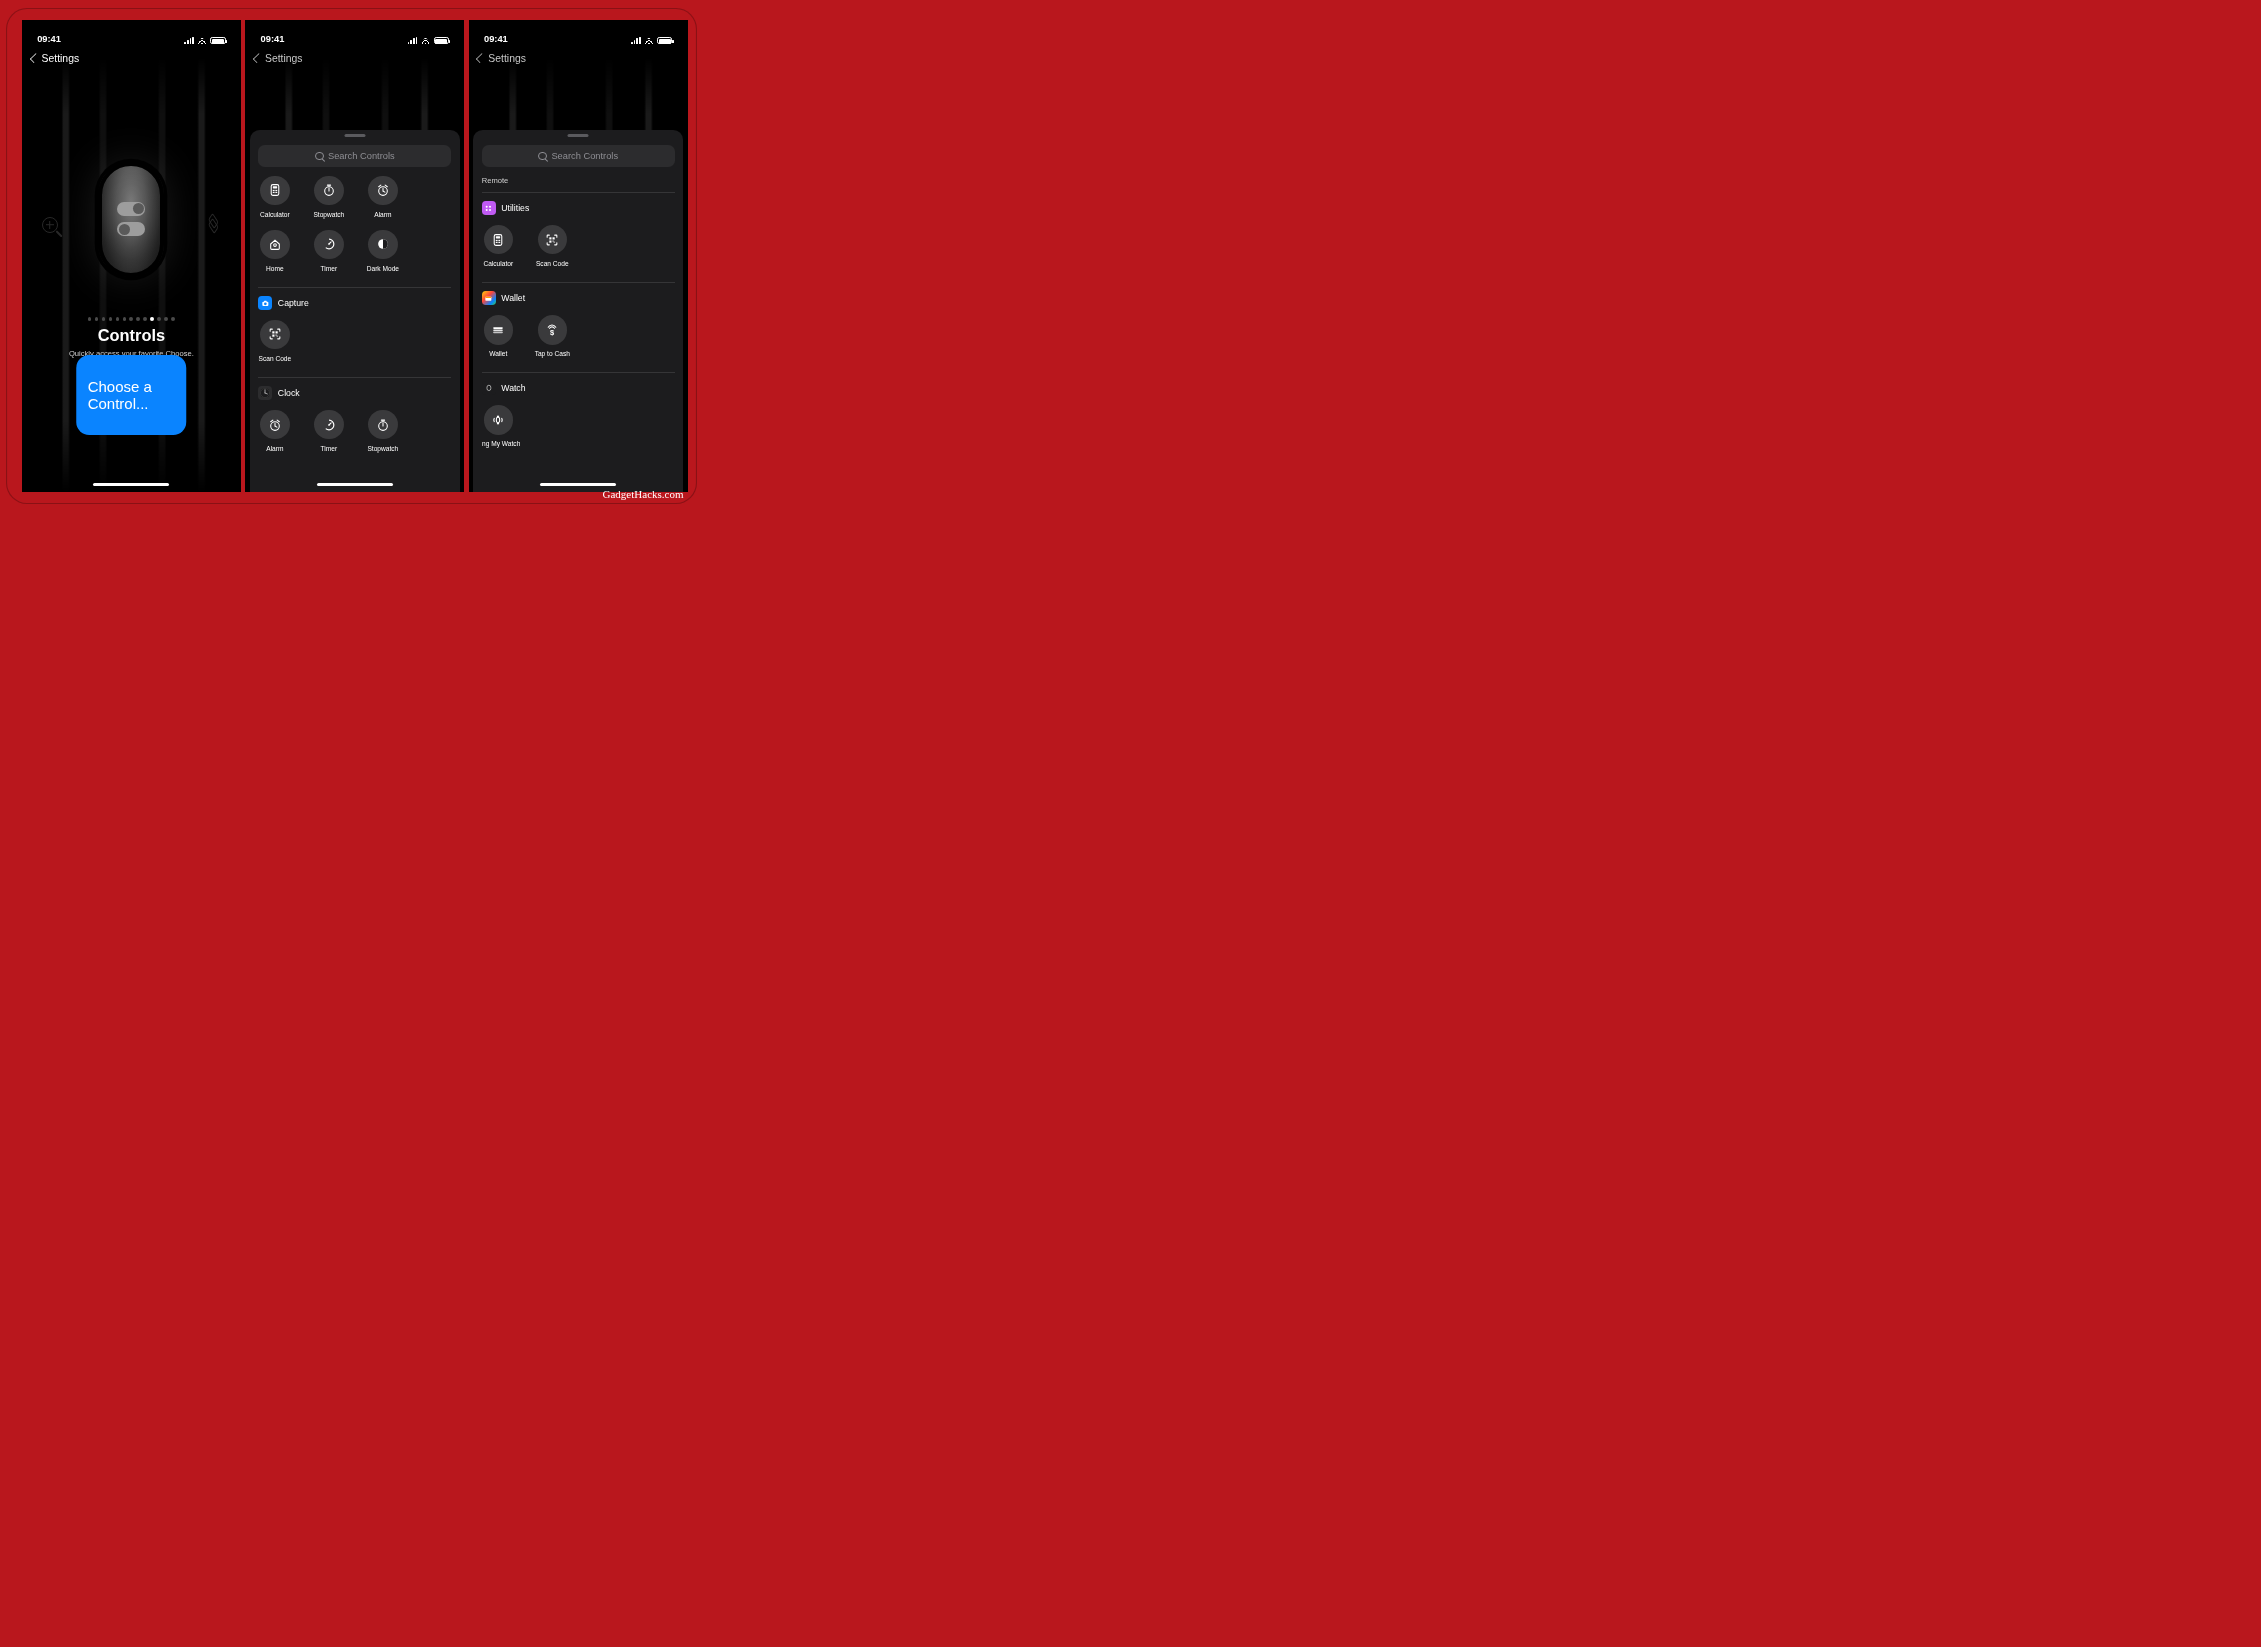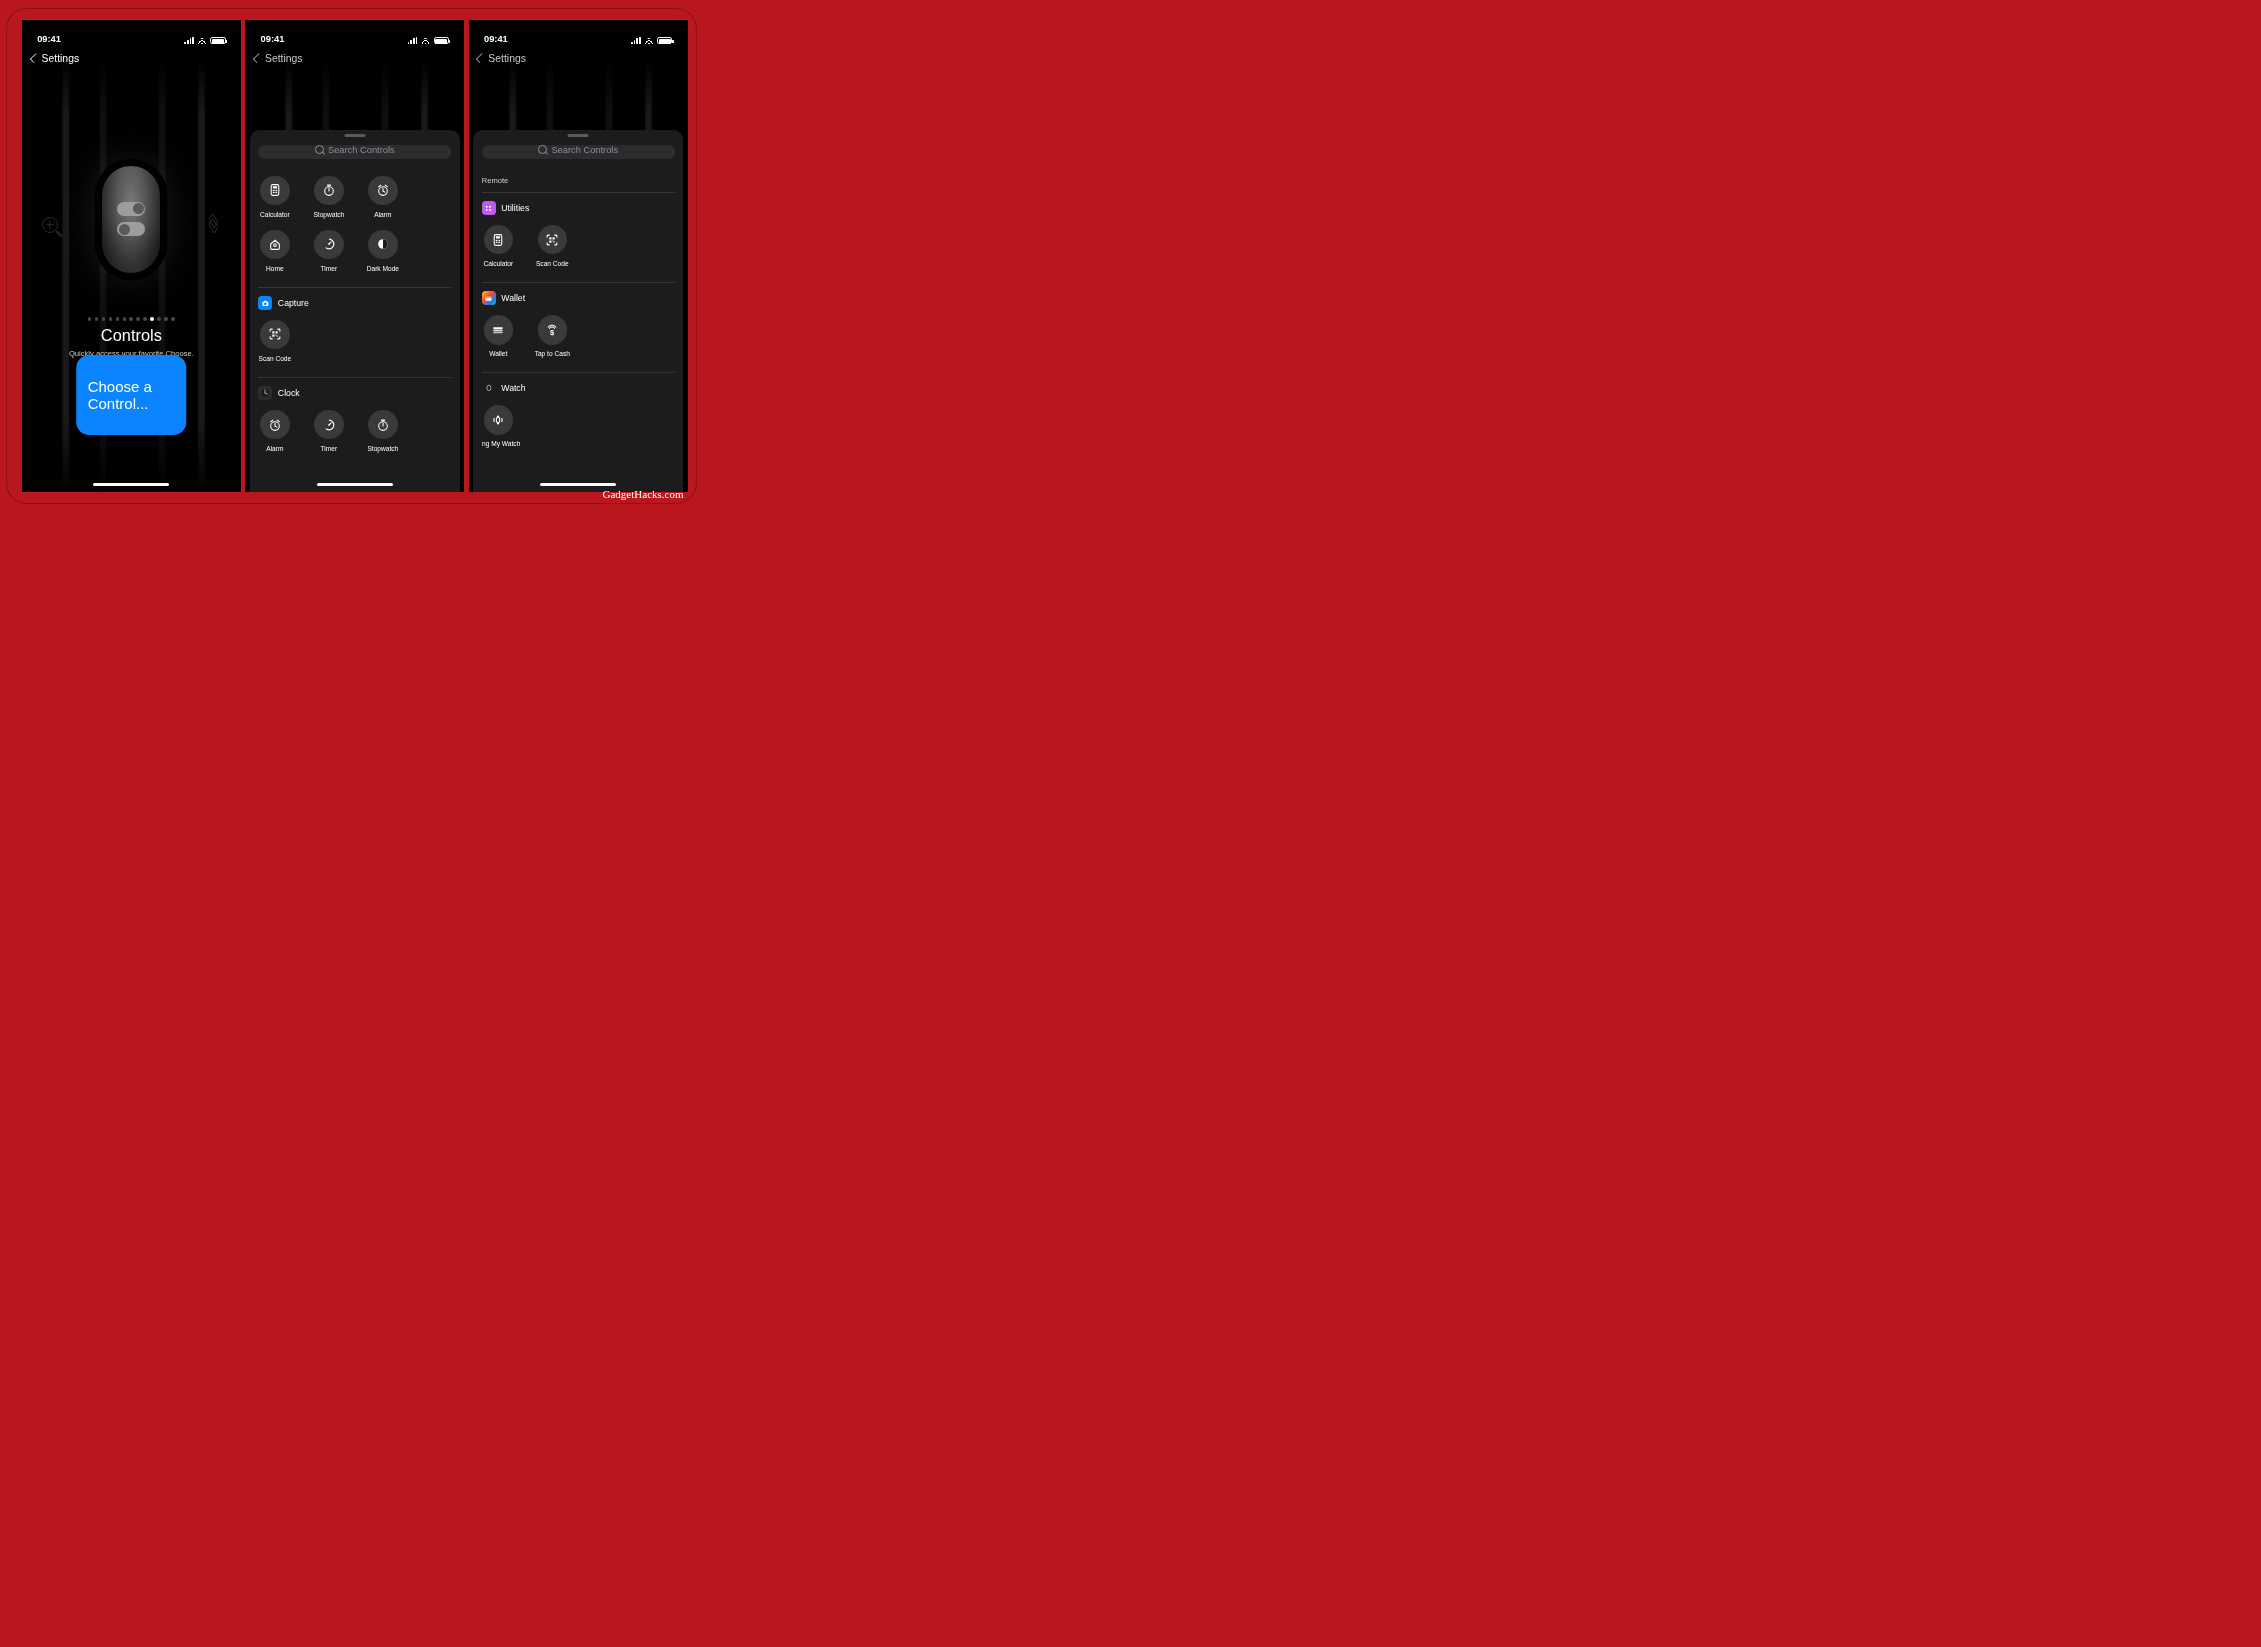--- a/index.html
+++ b/index.html
@@ -136,21 +136,21 @@
   .diamond-stack span:last-child{top:5.5px;left:2.2px;}
   .dots {
     position:absolute; left:0; right:0; top:293px; text-align:center;
   }
   .dots span{
     display:inline-block; width:3.8px; height:3.8px; margin:0 1.6px; border-radius:50%; background:#4a4a4a;
   }
   .dots span.active{ background:#fff; }
   .p1-title{
     position:absolute; left:0; right:0; top:306px; text-align:center;
-    color:#fff; font-size:16.4px; font-weight:400;
+    color:#fff; font-size:16.4px; font-weight:700;
   }
   .p1-sub{
     position:absolute; left:0; right:0; top:329px; text-align:center;
     color:#d0d0d0; font-size:7.6px;
   }
   .p1-btn{
     position:absolute; left:50%; top:335px; transform:translateX(-50%);
     background:#0a84ff; color:#fff; font-size:15px; padding:23px 11px;
     border-radius:13px; font-weight:500;
   }
@@ -165,22 +165,22 @@
     background:#1c1c1e;
     border-radius:9.8px 9.8px 0 0;
     overflow:hidden;
   }
   .sheet::before{
     content:""; position:absolute; left:50%; top:4.4px; transform:translateX(-50%);
     width:21px; height:2.7px; border-radius:1.6px; background:#5a5a5e;
   }
   .search {
     position:absolute; left:8.7px; right:8.7px; top:15.3px;
-    height:14px; background:#2c2c2e; border-radius:6.6px;
-    display:flex; align-items:flex-start; justify-content:center; gap:4.4px;
+    height:22px; background:#2c2c2e; border-radius:6.6px;
+    display:flex; align-items:center; justify-content:center; gap:4.4px;
     color:#8e8e93; font-size:9.3px;
   }
   .search .mag{width:8.7px;height:8.7px;border:1.1px solid #8e8e93;border-radius:50%;position:relative;}
   .search .mag::after{content:"";position:absolute;width:1.1px;height:4.4px;background:#8e8e93;transform:rotate(-45deg);right:-1.6px;bottom:-3.3px;border-radius:0.5px;}
   .sheet-body{
     position:absolute; left:8.7px; right:8.7px; top:46px; bottom:0;
     overflow:hidden;
   }
   .grid {
     display:flex; flex-wrap:wrap;

